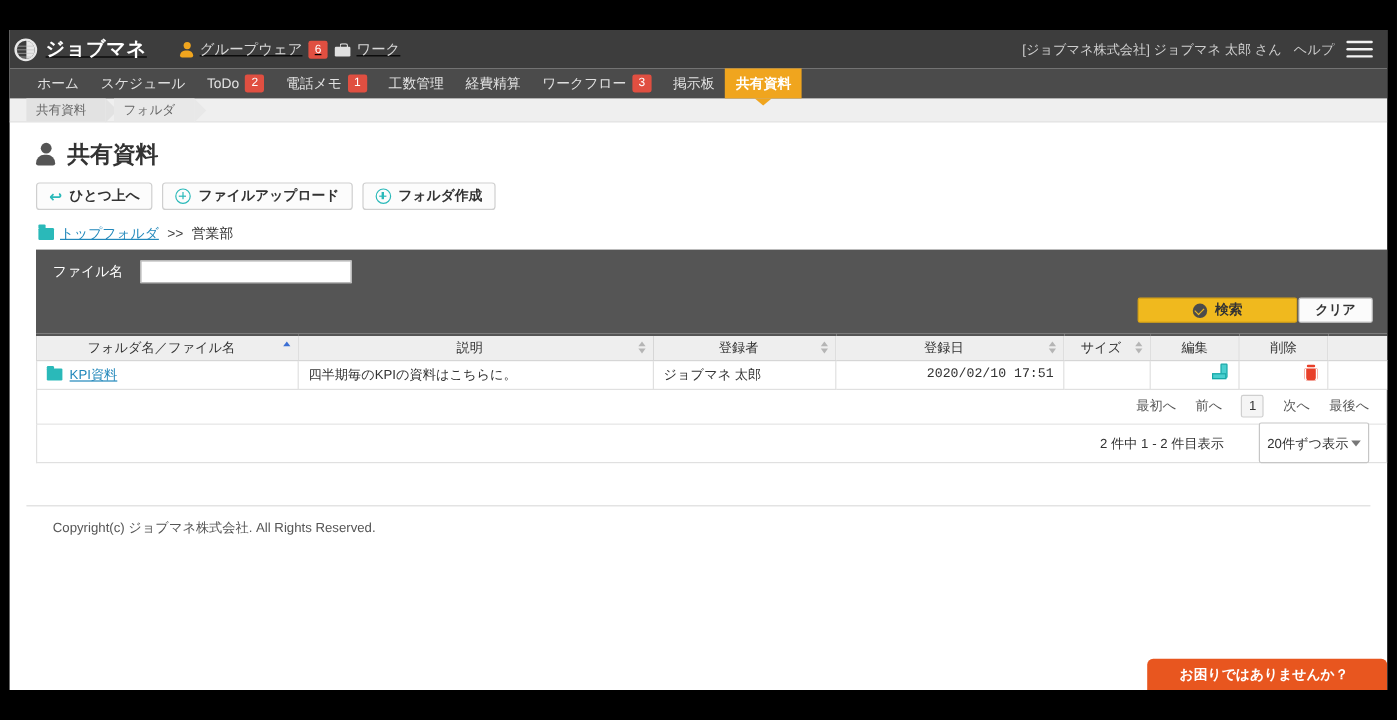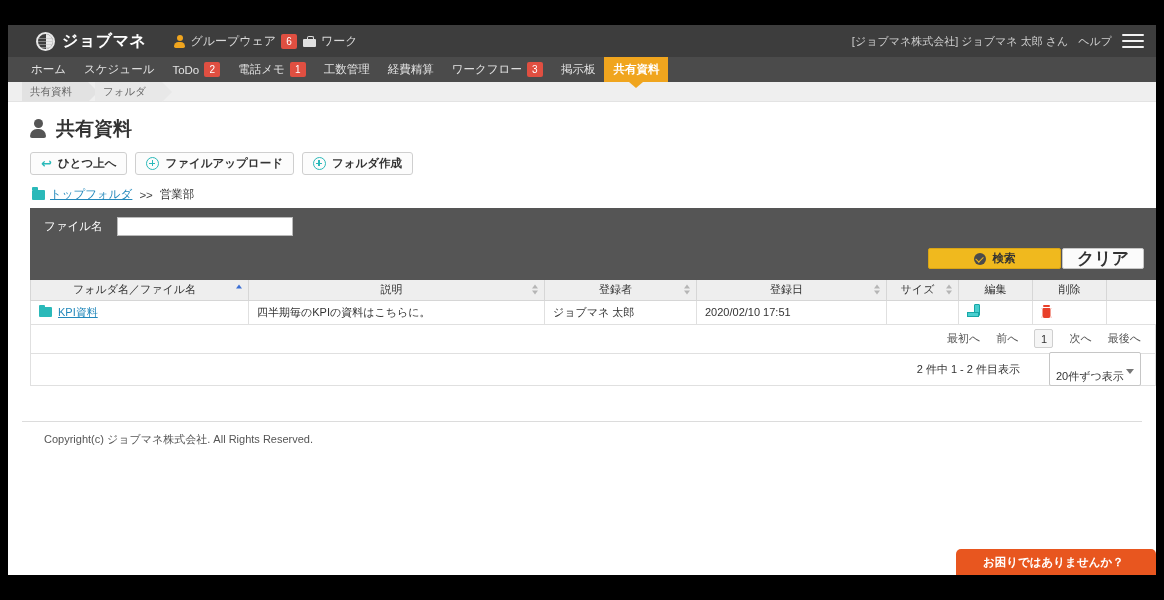--- a/index.html
+++ b/index.html
@@ -21,22 +21,23 @@
     background: #fff;
     overflow: hidden;
   }
 
   
   .topbar {
     height: 32px;
     background: #3d3d3d;
     display: flex;
     align-items: center;
-    padding: 0 10px 0 28px;
+    padding: 0 10px 0 4px;
     position: relative;
+    text-decoration: underline;
   }
   .logo-wrap { display: flex; align-items: center; gap: 7px; }
   .logo-mark {
     width: 19px; height: 19px;
     border-radius: 50%;
     border: 2px solid #e8e8e8;
     position: relative;
     overflow: hidden;
     background: #3d3d3d;
   }
@@ -250,23 +251,23 @@
   }
   .ic-check::after {
     content: ""; position: absolute;
     left: 3.2px; top: 2.4px;
     width: 4px; height: 6px;
     border: solid #f0b91e; border-width: 0 1.6px 1.6px 0;
     transform: rotate(45deg);
   }
   .btn-clear {
     background: #fbfbfb; border: 1px solid #c6c6c6; border-radius: 2px;
-    height: 21px; width: 82px;
+    height: 21px; width: 62px;
     display: flex; align-items: center; justify-content: center;
-    font-size: 17px; color: #333; font-weight: bold; cursor: pointer;
+    font-size: 11px; color: #333; font-weight: bold; cursor: pointer;
   }
 
   
   .tbl-wrap { margin-left: 8px; width: 1126px; }
   table.grid { border-collapse: collapse; width: 100%; table-layout: fixed; }
   table.grid th {
     background: #eeeeee;
     border: 1px solid #d6d6d6;
     border-top: 2px solid #555;
     height: 21px;
@@ -289,21 +290,21 @@
   .sortic i.up { border-bottom: 4px solid #b5b5b5; margin-bottom: 2px; }
   .sortic i.dn { border-top: 4px solid #b5b5b5; }
   .sortic.asc i.up { border-bottom-color: #3b6fd4; }
   table.grid td {
     border: 1px solid #e0e0e0;
     height: 24px;
     font-size: 11px; color: #333;
     padding: 0 8px;
     background: #fff;
   }
-  td.c { text-align: left; }
+  td.c { text-align: right; font-family: Liberation Mono, monospace; }
   .file-cell { display: flex; align-items: center; gap: 6px; }
   .file-link { color: #2288bb; text-decoration: underline; cursor: pointer; }
   .ic-pencil {
     display: inline-block; width: 14px; height: 14px;
     position: relative; cursor: pointer;
   }
   .ic-pencil::before {
     content: ""; position: absolute;
     right: 1px; top: 0px;
     width: 4px; height: 10px;
@@ -351,21 +352,21 @@
   .cntbox {
     border: 1px solid #e0e0e0; border-top: 0;
     height: 32px;
     display: flex; align-items: center; justify-content: flex-end;
     padding-right: 14px; gap: 29px; background: #fff;
   }
   .cnt-text { font-size: 11px; color: #333; }
   .perpage {
     border: 1px solid #c6c6c6; background: #fff;
     height: 20px; width: 92px; border-radius: 2px;
-    display: flex; justify-content: space-between;
+    display: flex; align-items: center; justify-content: space-between;
     padding: 16px 6px; font-size: 11px; color: #333; cursor: pointer;
   }
   .chev { width: 0; height: 0;
     border-left: 4px solid transparent; border-right: 4px solid transparent;
     border-top: 5px solid #777; }
 
   
   .footer {
     border-top: 1px solid #dcdcdc;
     margin: 35px 0 0 0;

